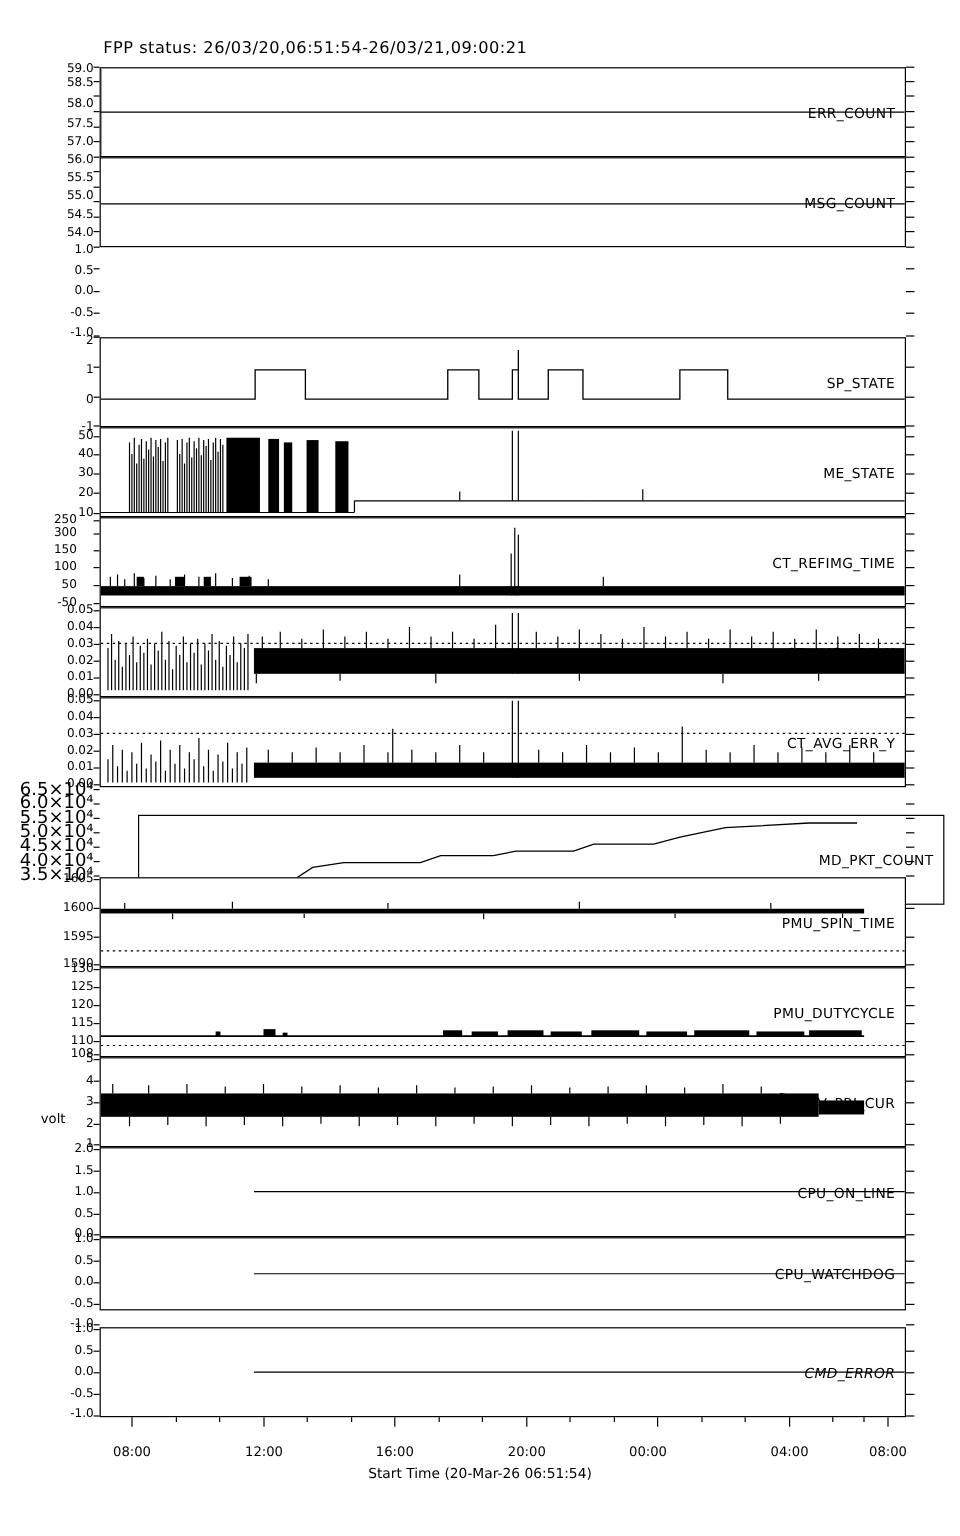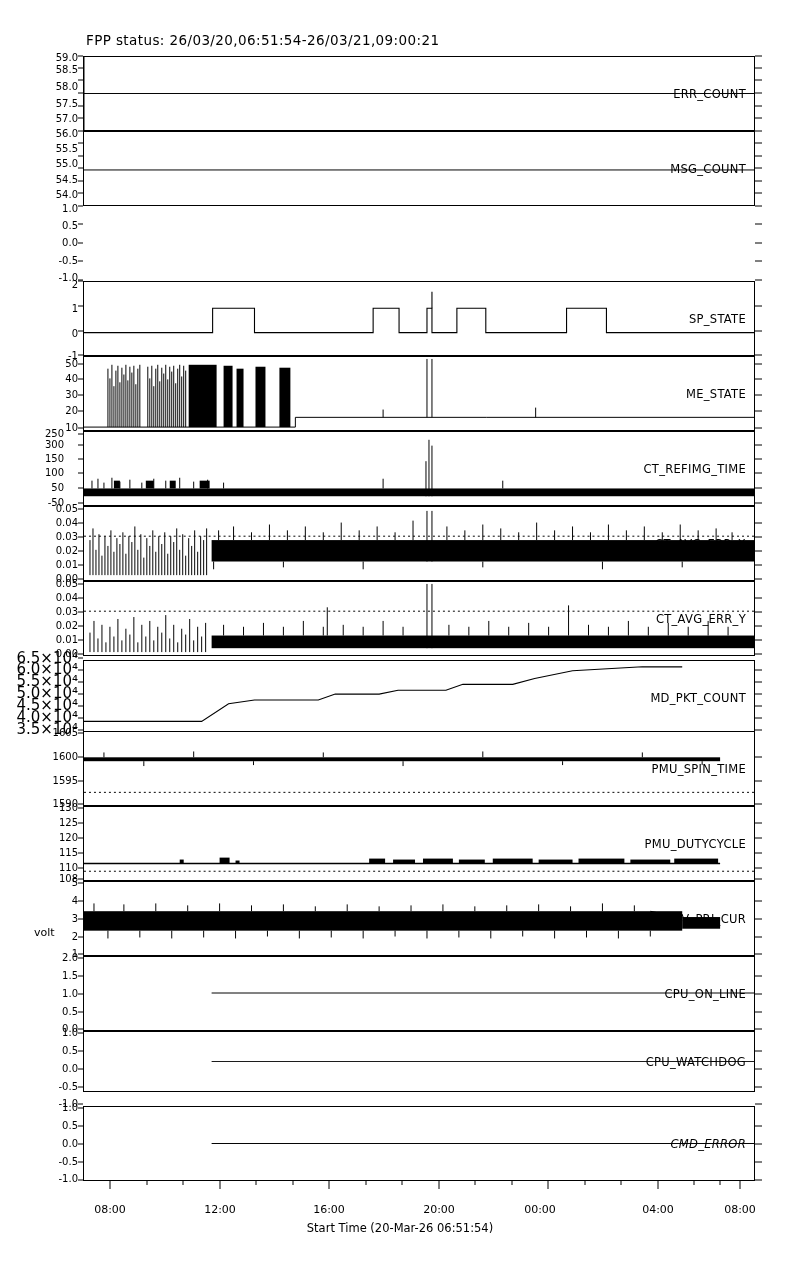--- a/index.html
+++ b/index.html
@@ -392,21 +392,21 @@
   </div>
   <div class="ylabs" style="left:22px;top:581px;width:56px;height:75px;">
     <span class="ylab" style="top:3px;">0.05</span>
     <span class="ylab" style="top:17px;">0.04</span>
     <span class="ylab" style="top:31px;">0.03</span>
     <span class="ylab" style="top:45px;">0.02</span>
     <span class="ylab" style="top:59px;">0.01</span>
     <span class="ylab" style="top:73px;">0.00</span>
   </div>
 
-  <div class="panel" style="top:660px;height:75px;">
+  <div class="panel" style="top:679px;height:75px;margin-left:32px;">
     <svg viewBox="0 0 672 75" preserveAspectRatio="none">
       <polyline fill="none" stroke="#000" stroke-width="1.1" points="
         0,62 118,62 145,44 171,40 235,40 252,34 296,34 315,30 363,30
         380,24 430,24 452,18 490,10 560,6 600,6"></polyline>
     </svg>
     <span class="plotname">MD_PKT_COUNT</span>
   </div>
   <div class="ylabs" style="left:8px;top:656px;width:70px;height:75px;">
     <span class="ylab smallsci" style="top:2px;">6.5×10⁴</span>
     <span class="ylab smallsci" style="top:13px;">6.0×10⁴</span>

